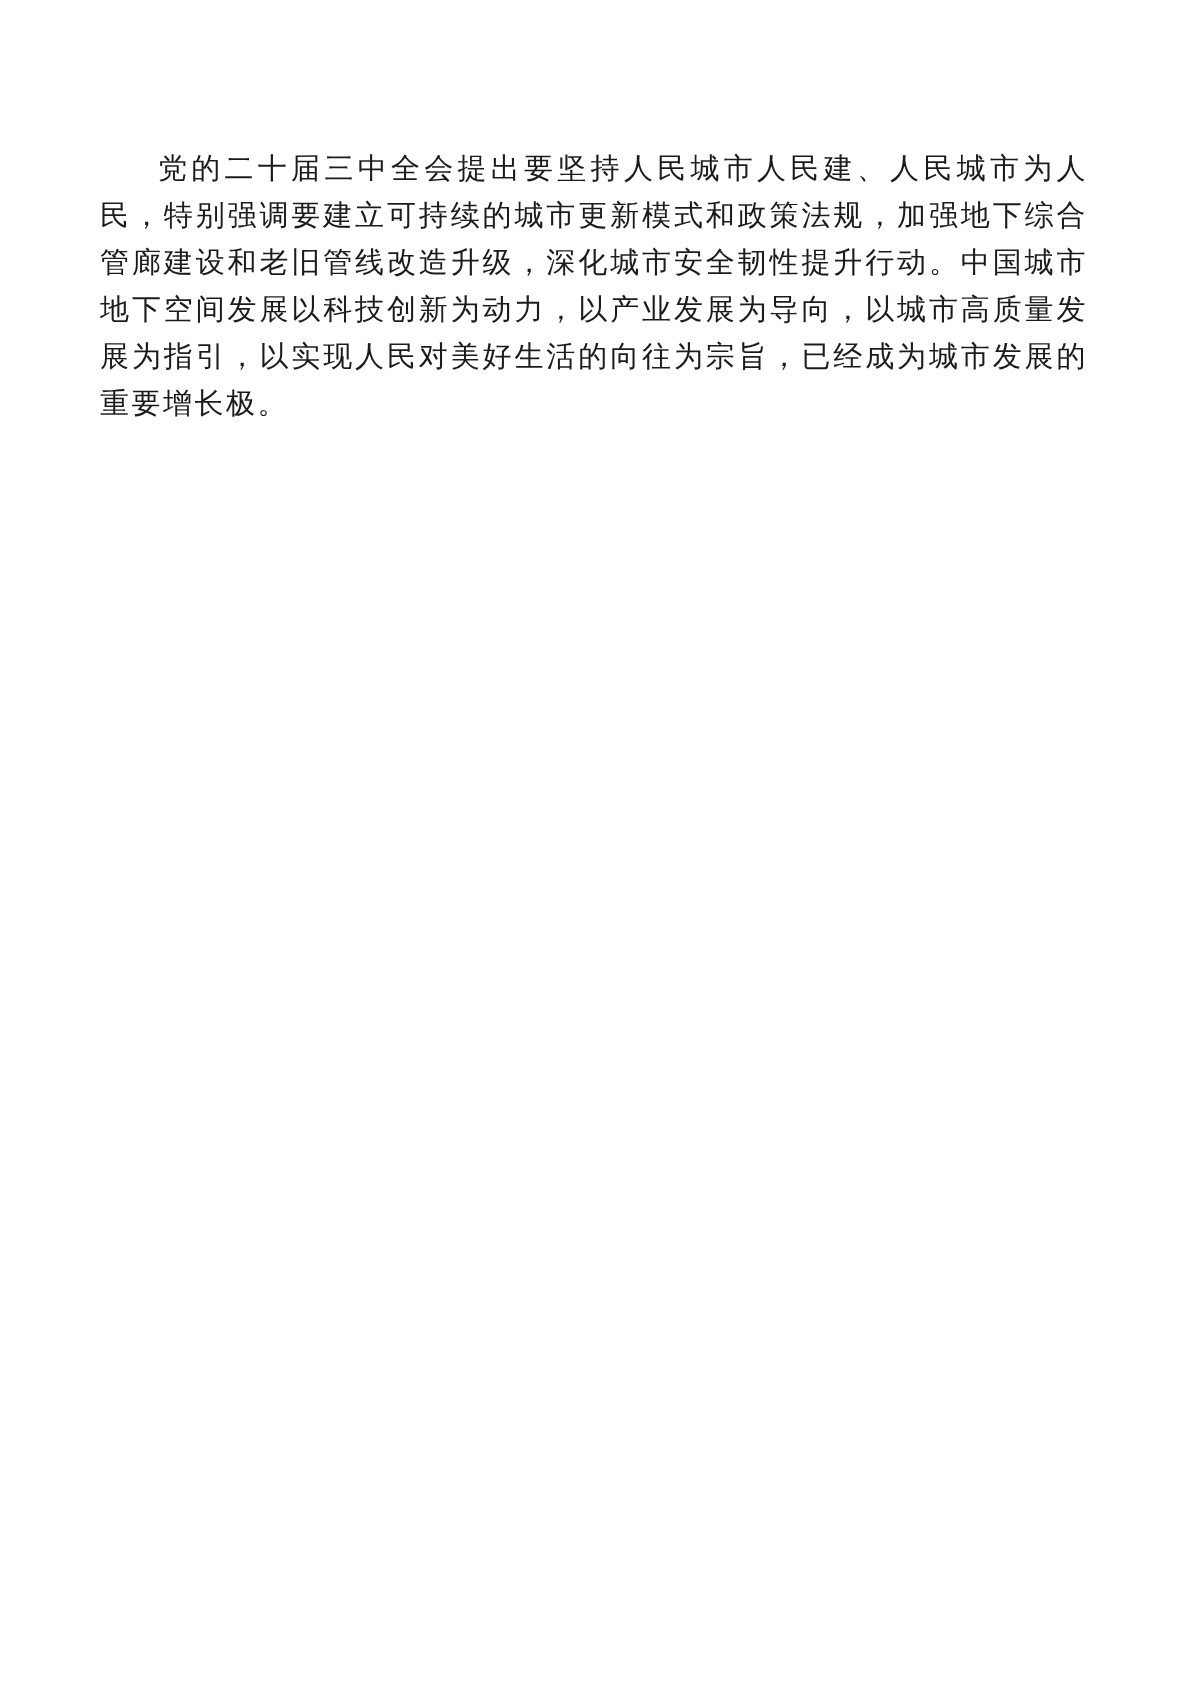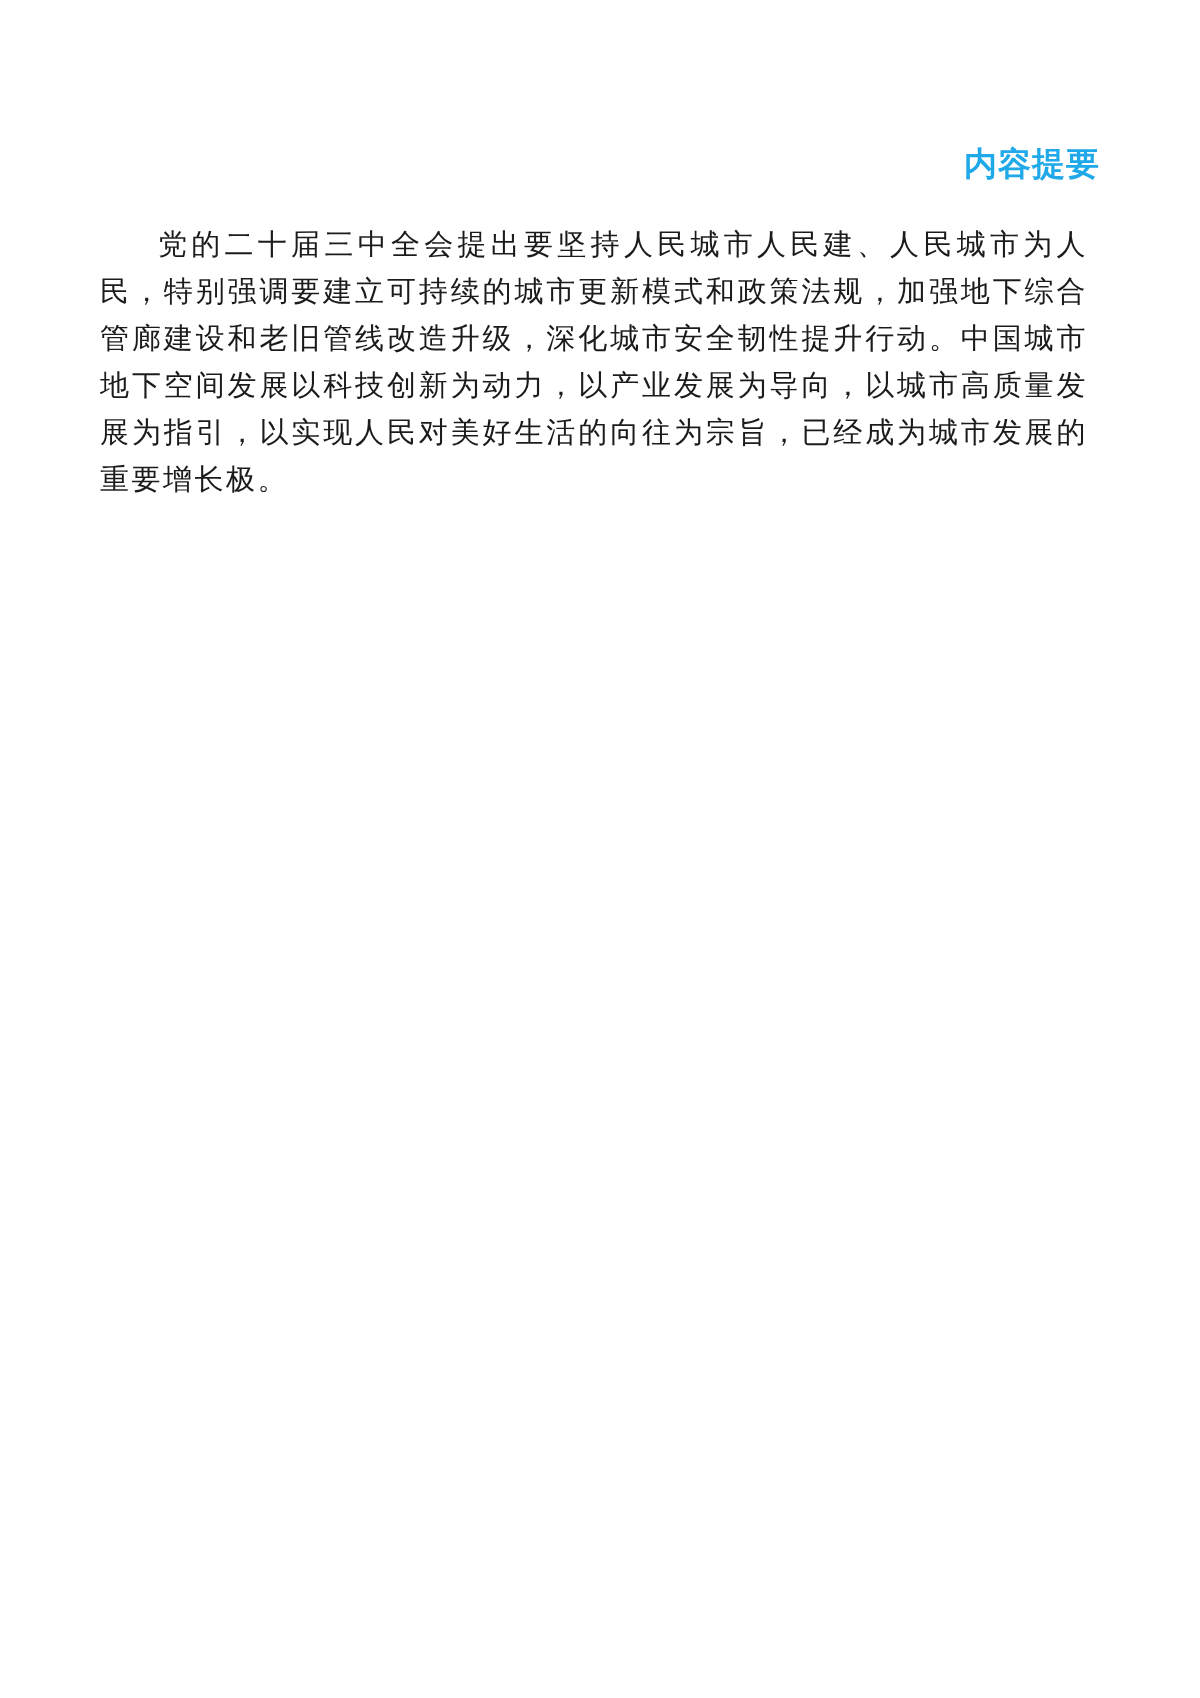--- a/index.html
+++ b/index.html
@@ -35,17 +35,16 @@
     color: #1b1b1b;
     text-align: justify;
     text-justify: inter-character;
     text-indent: 2em;
   }
 </style>
 </head>
 <body>
 
 <div class="page">
-  <h1 class="page-title" style="color: rgb(31, 169, 232);">内容提要</h1>
 
   <p class="body-paragraph" style="color: rgb(27, 27, 27);">党的二十届三中全会提出要坚持人民城市人民建、人民城市为人民，特别强调要建立可持续的城市更新模式和政策法规，加强地下综合管廊建设和老旧管线改造升级，深化城市安全韧性提升行动。中国城市地下空间发展以科技创新为动力，以产业发展为导向，以城市高质量发展为指引，以实现人民对美好生活的向往为宗旨，已经成为城市发展的重要增长极。</p>
 
 </div>
 
 </body></html>

